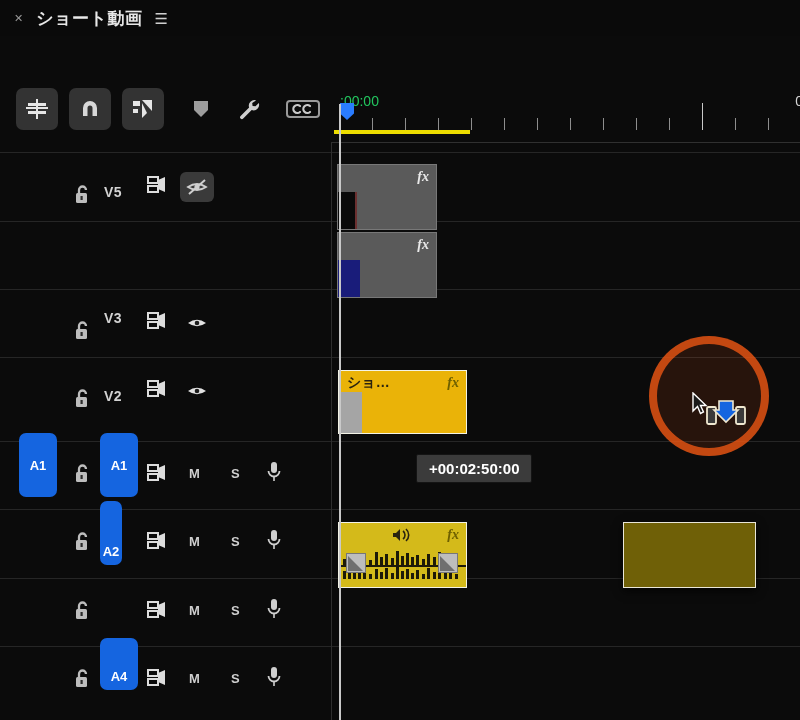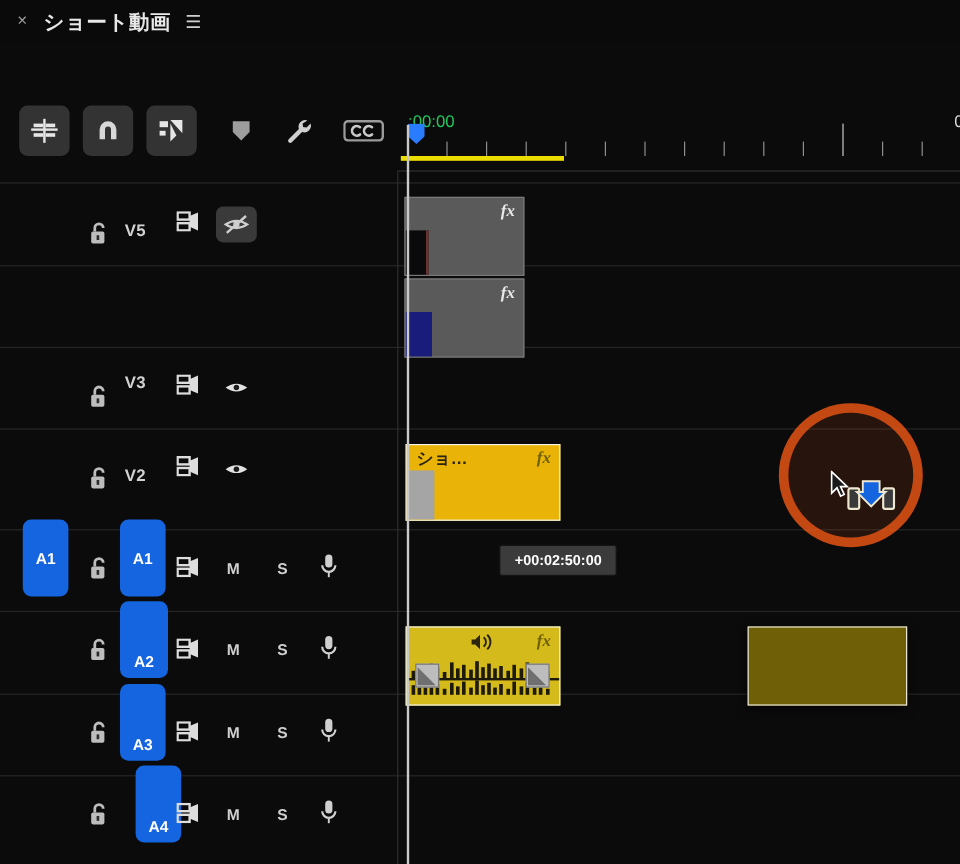--- a/index.html
+++ b/index.html
@@ -155,21 +155,21 @@
     border: 1px solid #777;
   }
   .fade-handle::after {
     content: ""; position: absolute; left: 1px; bottom: 1px;
     border-left: 15px solid #6f6f6f; border-top: 15px solid transparent;
   }
 
   
   .drag-tooltip {
     position: absolute; background: #3b3b3b; border: 1px solid #141414;
-    color: #ffffff; font-size: 12px; font-weight: 700;
+    color: #ffffff; font-size: 15px; font-weight: 700;
     padding: 5px 12px; border-radius: 2px; white-space: nowrap; z-index: 40;
   }
 
   
   .hl-circle {
     position: absolute; border-radius: 50%;
     border: 8px solid rgba(231, 84, 20, 0.82);
     background: rgba(231, 84, 20, 0.13);
     z-index: 45; pointer-events: none;
   }
@@ -374,21 +374,21 @@
     <div class="micbtn" style="left:266px;top:19px;">
       <svg width="16" height="22" viewBox="0 0 16 22">
         <rect x="5" y="1" width="6" height="11" rx="3" fill="#cfcfcf"></rect>
         <path d="M2.5 10 a5.5 5.5 0 0 0 11 0" fill="none" stroke="#cfcfcf" stroke-width="1.8"></path>
         <rect x="7.2" y="15" width="1.6" height="5" fill="#cfcfcf"></rect>
       </svg>
     </div>
   </div>
 
   <div class="track-head" style="top:510px;height:68px;">
-    <div class="chip" style="left:100px;top:-9px;width:40px;height:64px;align-items:flex-end;padding-bottom:6px;">
+    <div class="chip" style="left:100px;top:-9px;width:22px;height:64px;align-items:flex-end;padding-bottom:6px;">
       <span>A2</span>
     </div>
     <div class="lock" style="left:73px;top:21px;">
       <svg width="18" height="20" viewBox="0 0 18 20">
         <rect x="3" y="9" width="11" height="10" rx="1.5" fill="#bdbdbd"></rect>
         <path d="M6 9 L6 6 a3.5 3.5 0 0 1 7 0" fill="none" stroke="#bdbdbd" stroke-width="2.3"></path>
         <rect x="7.5" y="12" width="2.2" height="4" fill="#2b2b2b"></rect>
       </svg>
     </div>
     <div class="syncicon" style="left:147px;top:22px;">
@@ -403,23 +403,20 @@
     <div class="micbtn" style="left:266px;top:19px;">
       <svg width="16" height="22" viewBox="0 0 16 22">
         <rect x="5" y="1" width="6" height="11" rx="3" fill="#cfcfcf"></rect>
         <path d="M2.5 10 a5.5 5.5 0 0 0 11 0" fill="none" stroke="#cfcfcf" stroke-width="1.8"></path>
         <rect x="7.2" y="15" width="1.6" height="5" fill="#cfcfcf"></rect>
       </svg>
     </div>
   </div>
 
   <div class="track-head" style="top:579px;height:67px;">
-    <div class="chip" style="left:100px;top:-9px;width:38px;height:64px;align-items:flex-end;padding-bottom:6px;">
-      <span>A3</span>
-    </div>
     <div class="lock" style="left:73px;top:21px;">
       <svg width="18" height="20" viewBox="0 0 18 20">
         <rect x="3" y="9" width="11" height="10" rx="1.5" fill="#bdbdbd"></rect>
         <path d="M6 9 L6 6 a3.5 3.5 0 0 1 7 0" fill="none" stroke="#bdbdbd" stroke-width="2.3"></path>
         <rect x="7.5" y="12" width="2.2" height="4" fill="#2b2b2b"></rect>
       </svg>
     </div>
     <div class="syncicon" style="left:147px;top:22px;">
       <svg width="22" height="17" viewBox="0 0 22 17">
         <rect x="1" y="1" width="10" height="6" fill="none" stroke="#ddd" stroke-width="2"></rect>
@@ -432,21 +429,21 @@
     <div class="micbtn" style="left:266px;top:19px;">
       <svg width="16" height="22" viewBox="0 0 16 22">
         <rect x="5" y="1" width="6" height="11" rx="3" fill="#cfcfcf"></rect>
         <path d="M2.5 10 a5.5 5.5 0 0 0 11 0" fill="none" stroke="#cfcfcf" stroke-width="1.8"></path>
         <rect x="7.2" y="15" width="1.6" height="5" fill="#cfcfcf"></rect>
       </svg>
     </div>
   </div>
 
   <div class="track-head" style="top:647px;height:73px;">
-    <div class="chip" style="left:113px;top:-9px;width:38px;height:64px;align-items:flex-end;padding-bottom:6px;text-align:center;">
+    <div class="chip" style="left:100px;top:-9px;width:38px;height:52px;align-items:flex-end;padding-bottom:6px;text-align:center;">
       <span>A4</span>
     </div>
     <div class="lock" style="left:73px;top:21px;">
       <svg width="18" height="20" viewBox="0 0 18 20">
         <rect x="3" y="9" width="11" height="10" rx="1.5" fill="#bdbdbd"></rect>
         <path d="M6 9 L6 6 a3.5 3.5 0 0 1 7 0" fill="none" stroke="#bdbdbd" stroke-width="2.3"></path>
         <rect x="7.5" y="12" width="2.2" height="4" fill="#2b2b2b"></rect>
       </svg>
     </div>
     <div class="syncicon" style="left:147px;top:22px;">

